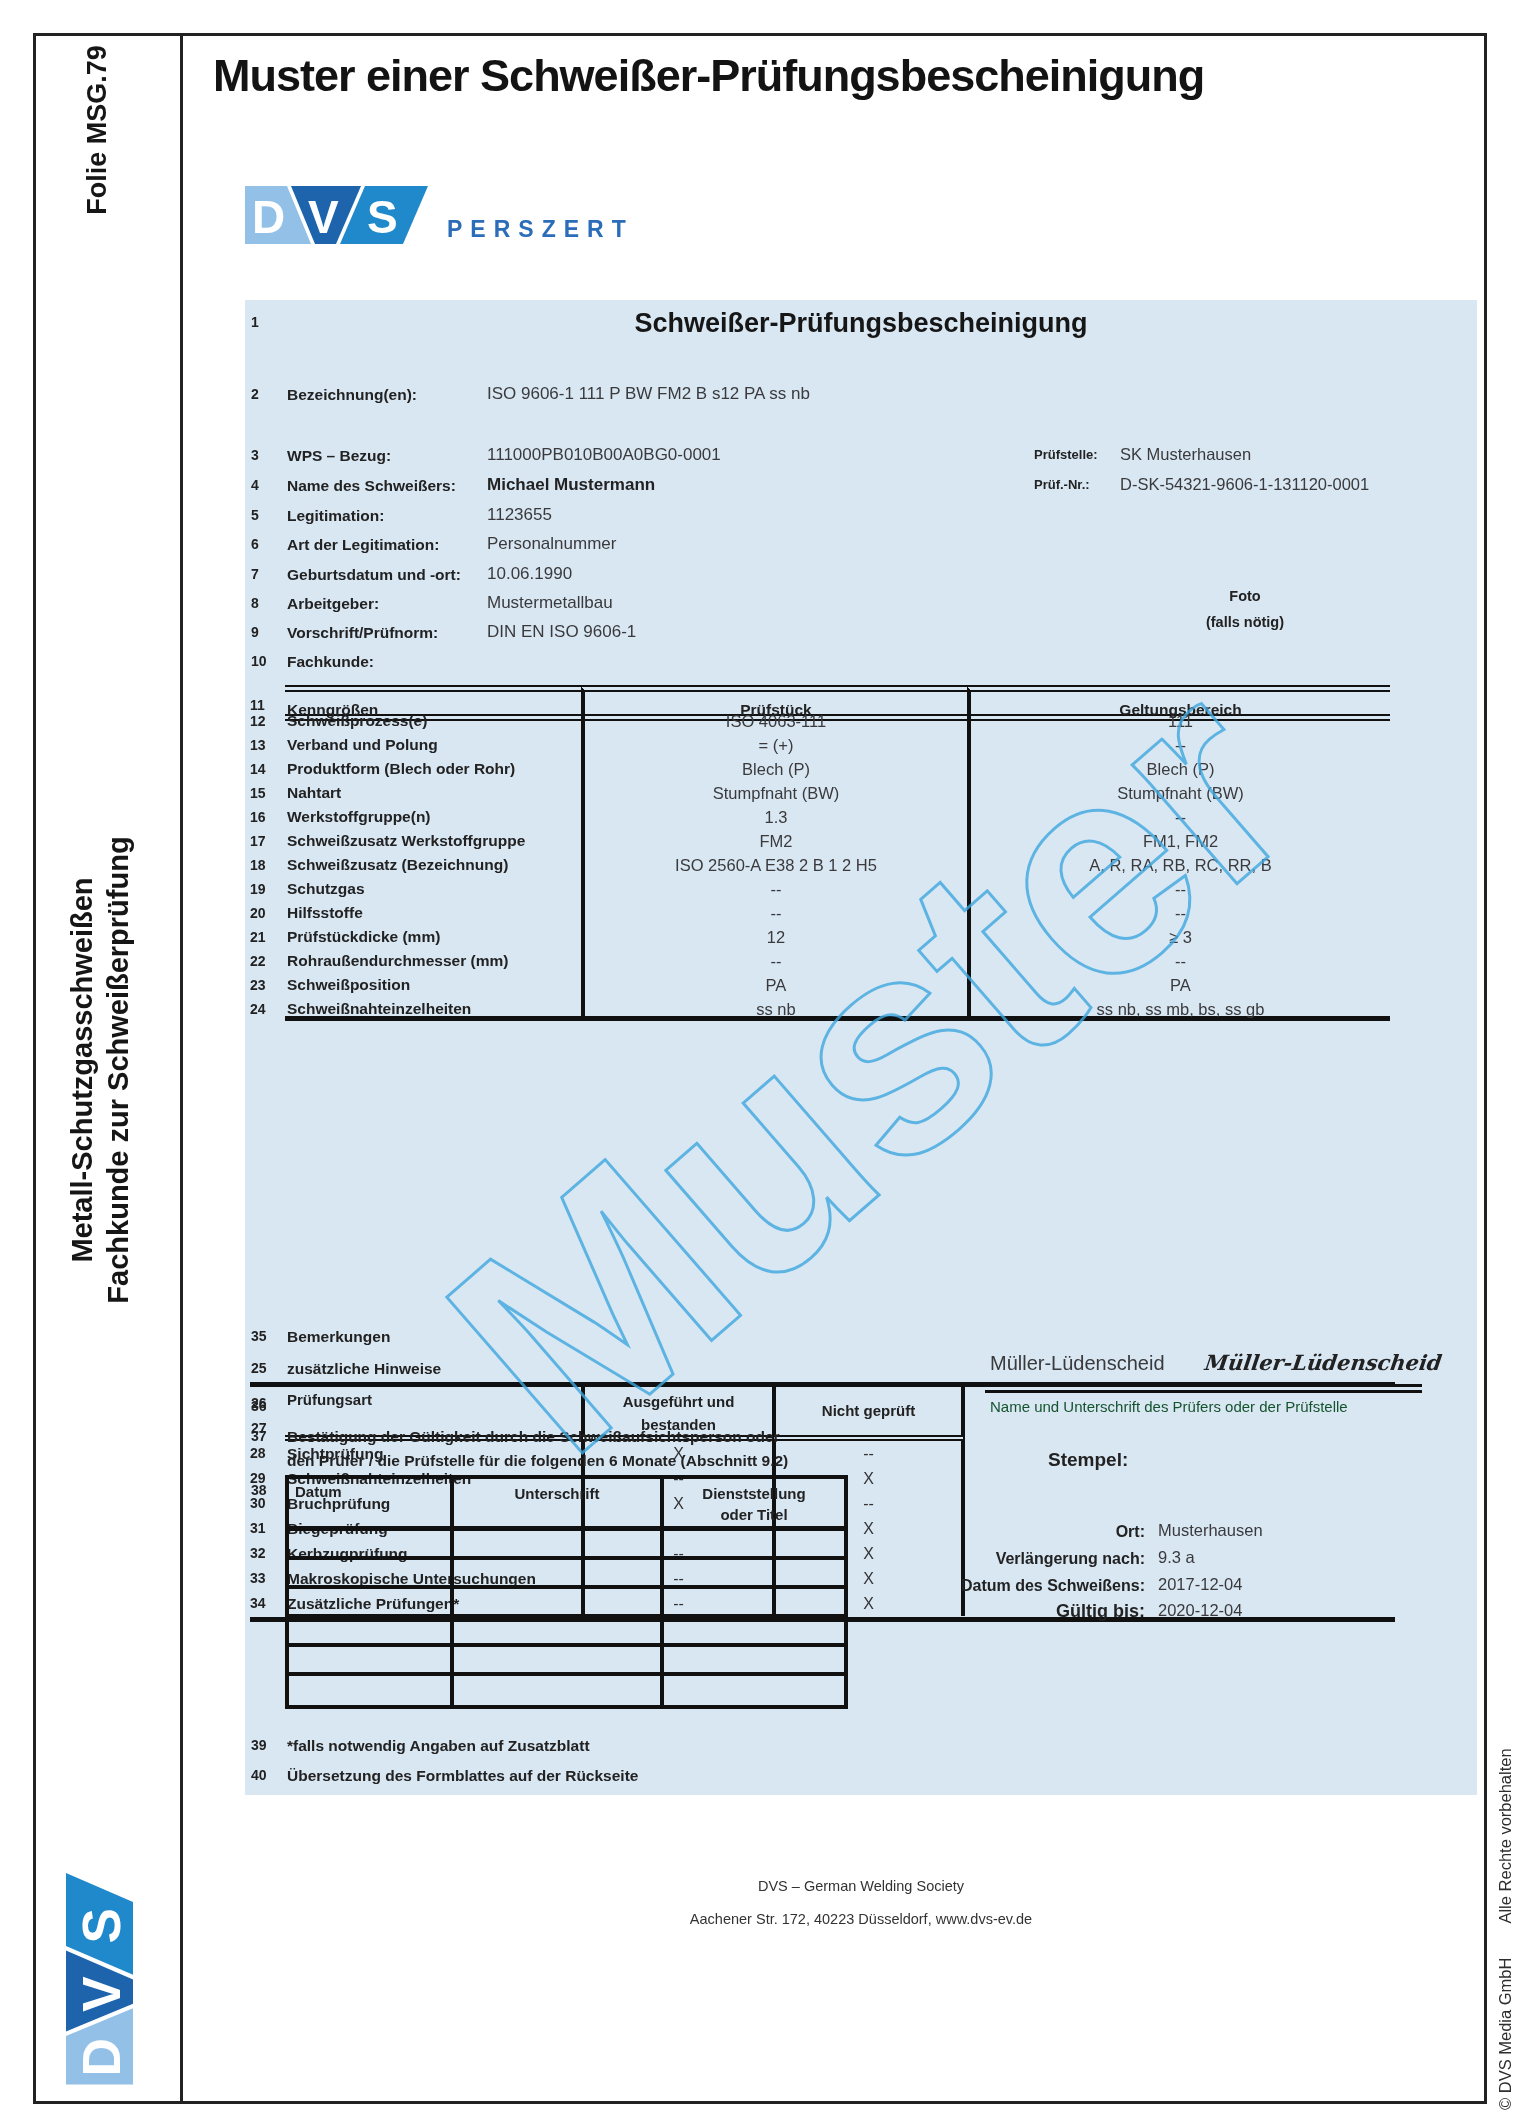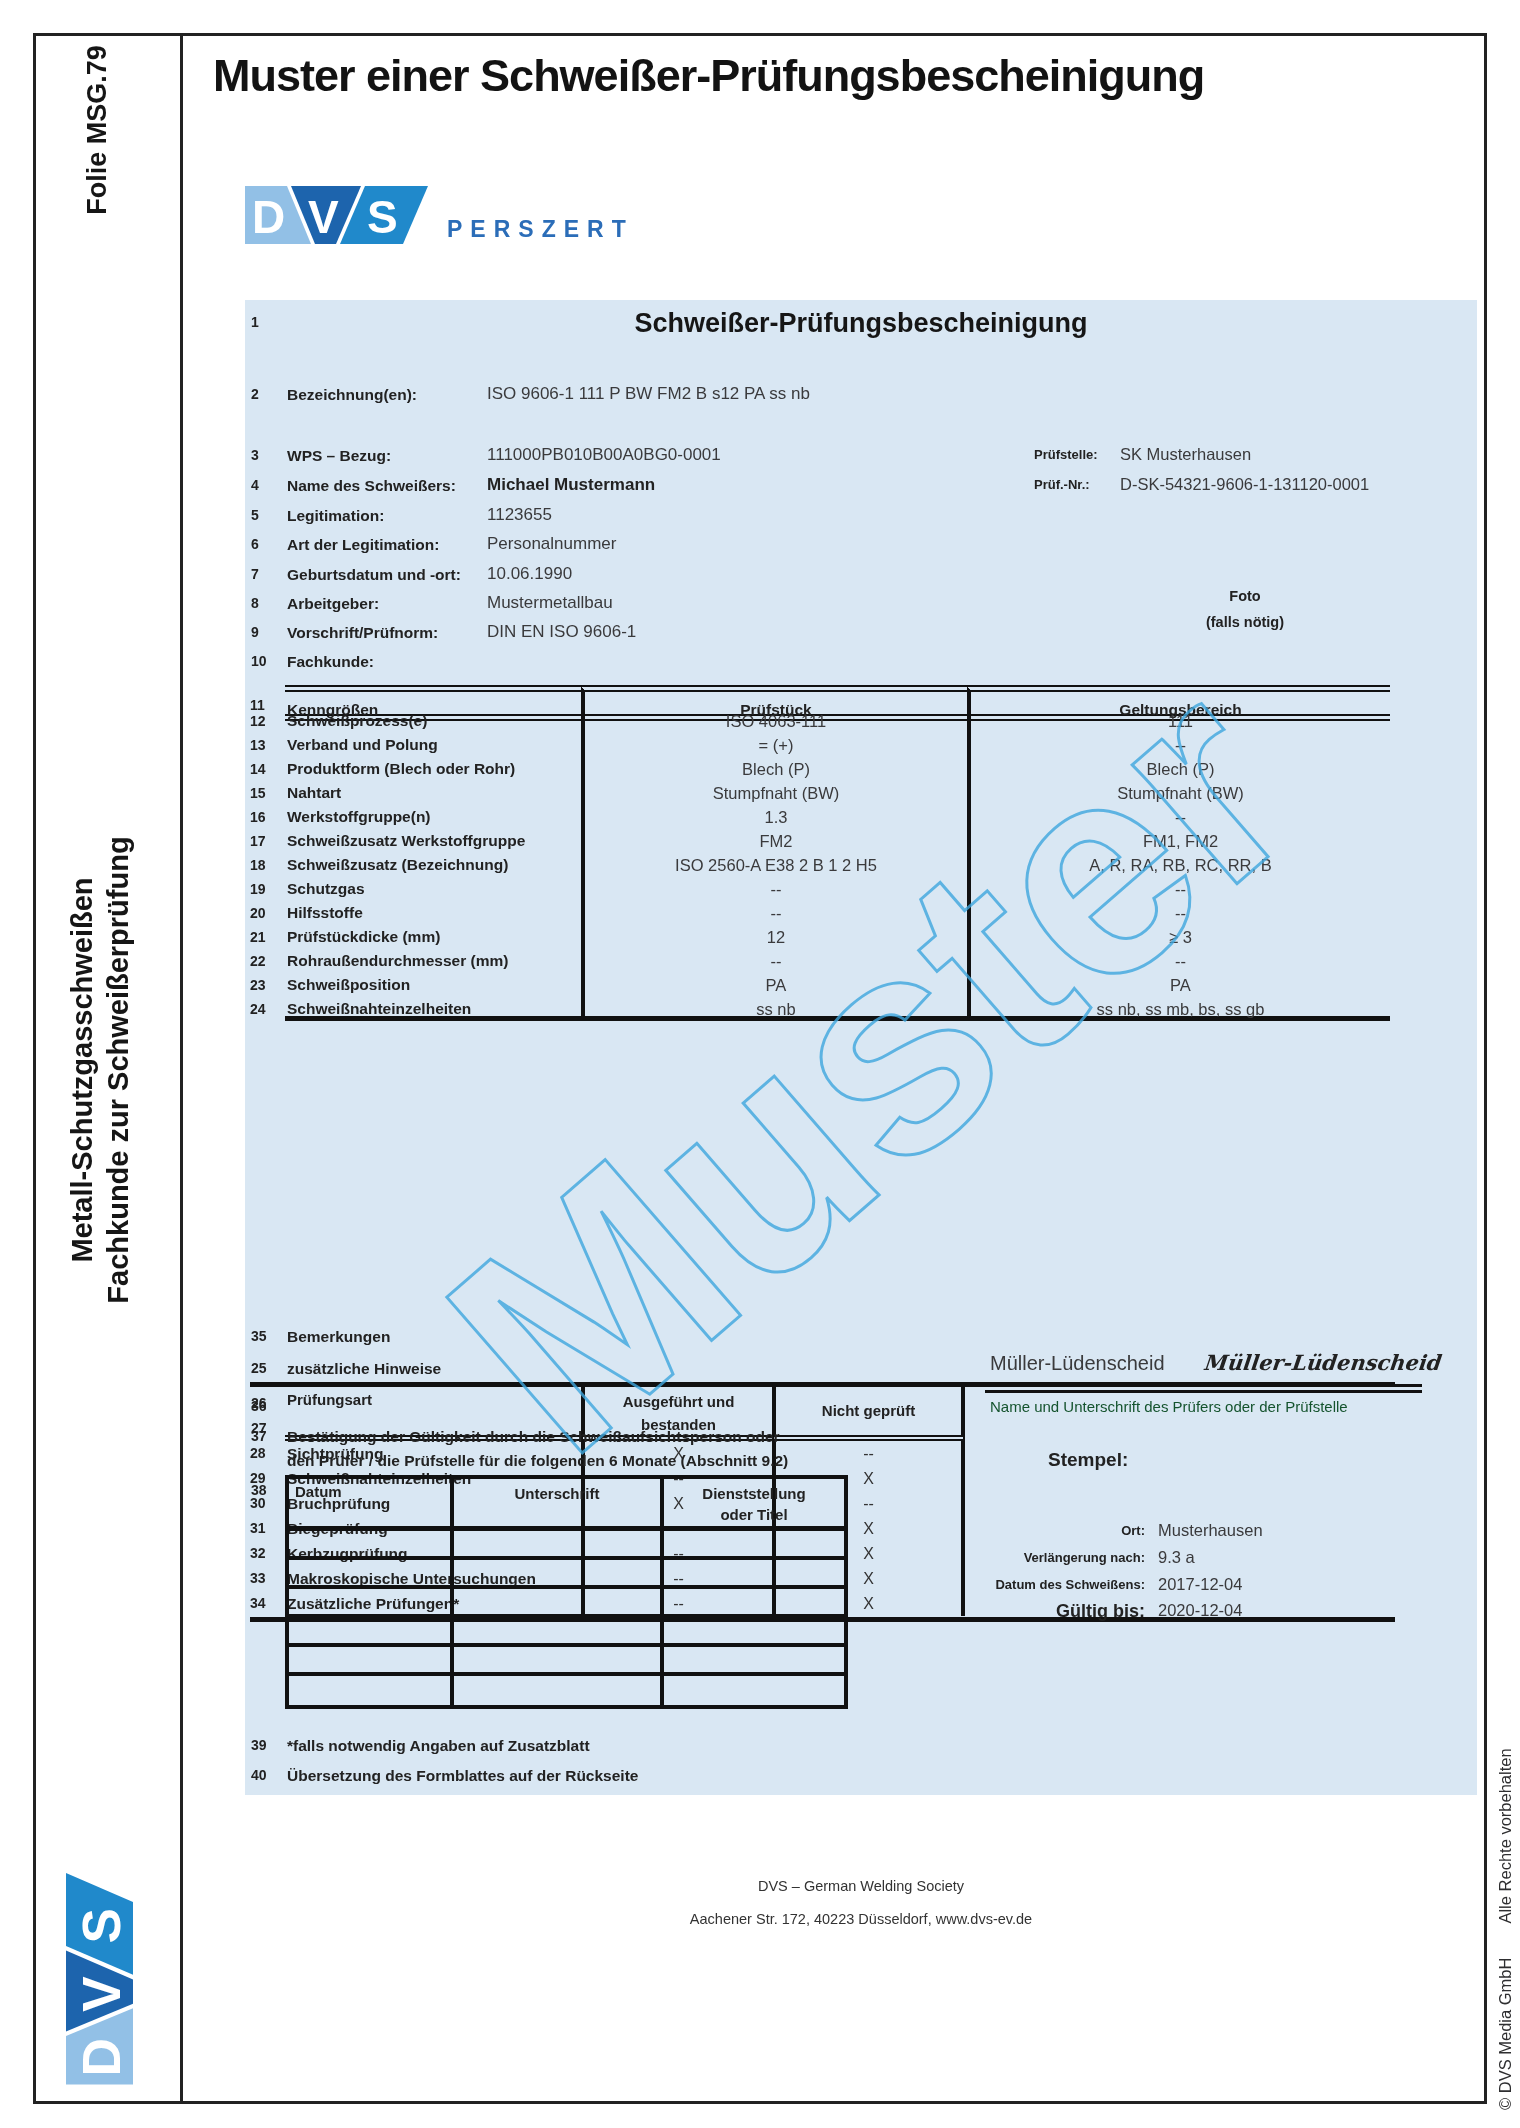--- a/index.html
+++ b/index.html
@@ -56,21 +56,21 @@
   .hints-label{position:absolute;left:42px;top:1060px;font-size:15.5px;font-weight:bold;color:#222;}
   .twrap{position:absolute;left:5px;top:1082px;width:1145px;height:240px;
          border-top:5px solid #111;border-bottom:5px solid #111;box-sizing:border-box;}
   .tgrid{position:absolute;left:0;top:0;display:grid;grid-template-columns:35px 296px 191px 193px;}
   .tgrid .th{height:54px;box-sizing:border-box;border-bottom:6px double #111;font-weight:bold;
              font-size:15px;color:#222;text-align:center;}
   .tgrid .trow{height:25px;line-height:25px;box-sizing:border-box;}
   .br{border-right:4px solid #111;}
   .mark{text-align:center;font-size:16px;color:#333;}
   .stamp{position:absolute;left:798px;top:62px;font-size:19px;font-weight:bold;color:#222;}
-  .cert-label{position:absolute;right:250px;font-size:13px;font-weight:bold;color:#222;white-space:nowrap;}
+  .cert-label{position:absolute;right:250px;font-size:16px;font-weight:bold;color:#222;white-space:nowrap;}
   .cert-value{position:absolute;left:908px;font-size:16.5px;color:#3a3a3c;white-space:nowrap;}
   .cert-big{font-size:18px;}
   
   .sig-printed{position:absolute;left:745px;top:1052px;font-size:20px;color:#3a3a3c;}
   .sig-script{position:absolute;left:960px;top:1050px;font-family:"DejaVu Serif",serif;
               font-style:italic;font-weight:bold;font-size:21px;color:#222;transform:skewX(-8deg);}
   .sig-line{position:absolute;left:740px;top:1084px;width:437px;height:3px;
             border-top:3px solid #111;border-bottom:3px solid #111;}
   .sig-caption{position:absolute;left:745px;top:1098px;font-size:15px;font-weight:normal;color:#14532d;text-align:center;}
   .conf-line{position:absolute;left:42px;font-size:15.5px;font-weight:bold;color:#222;}

